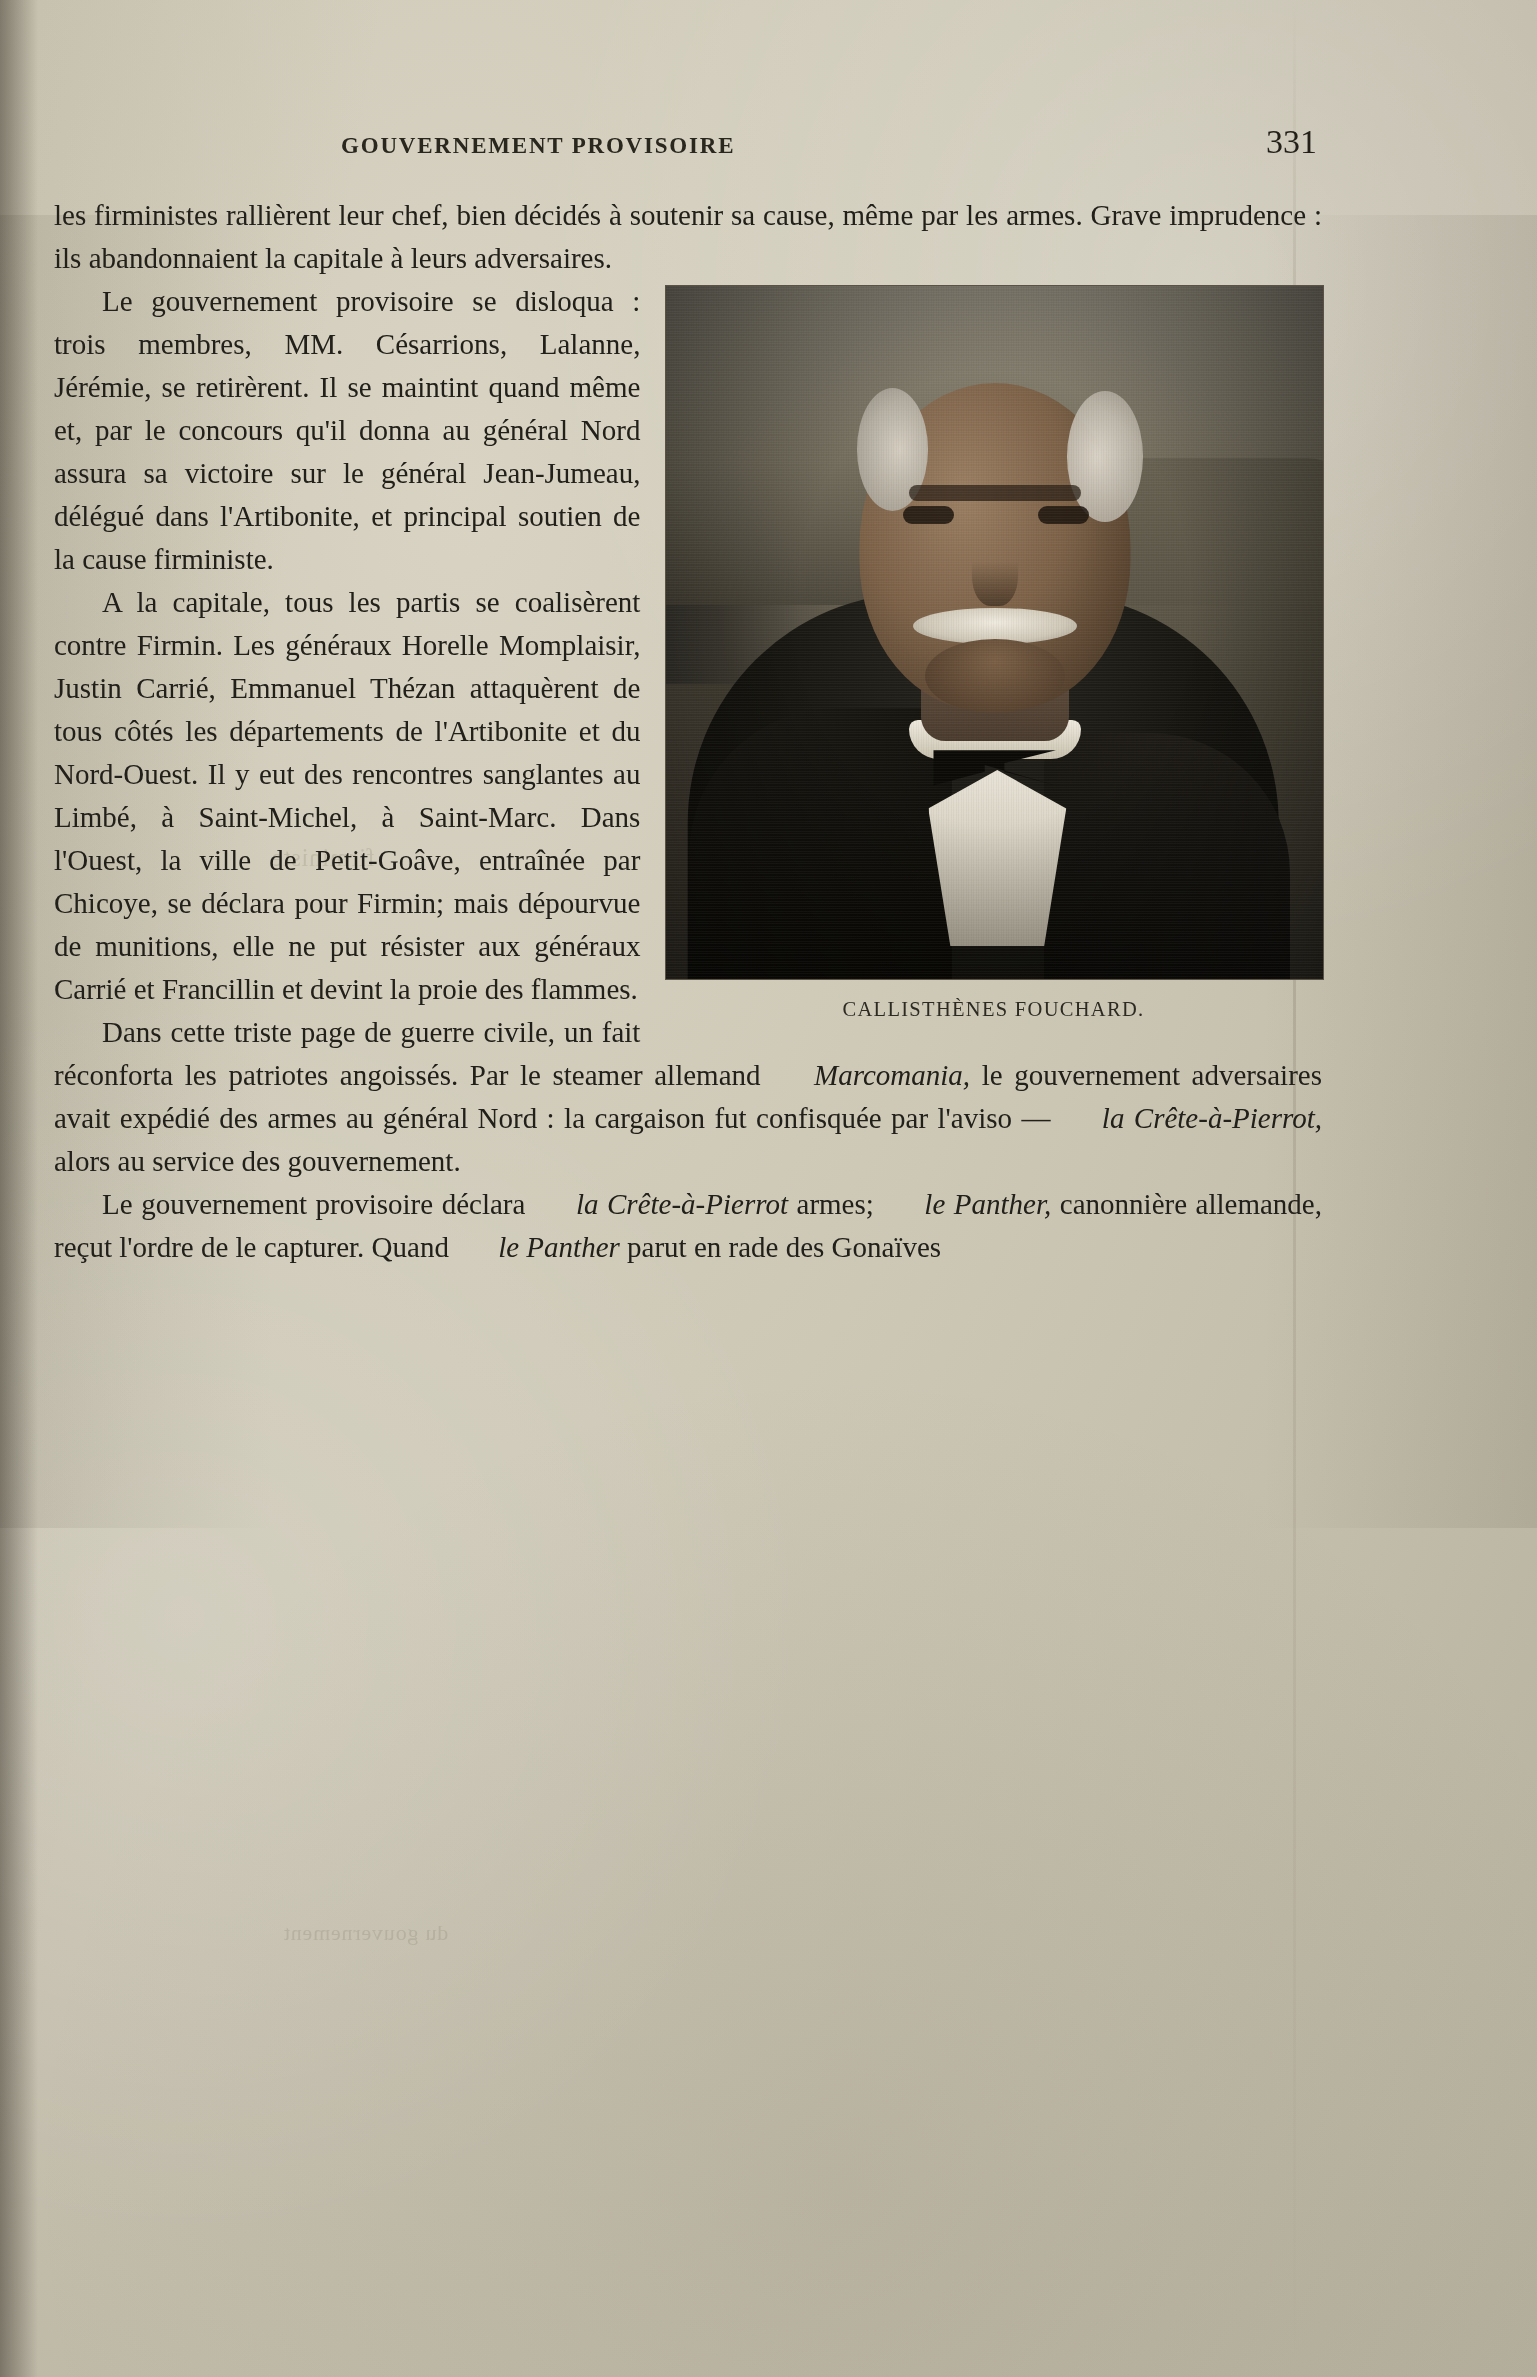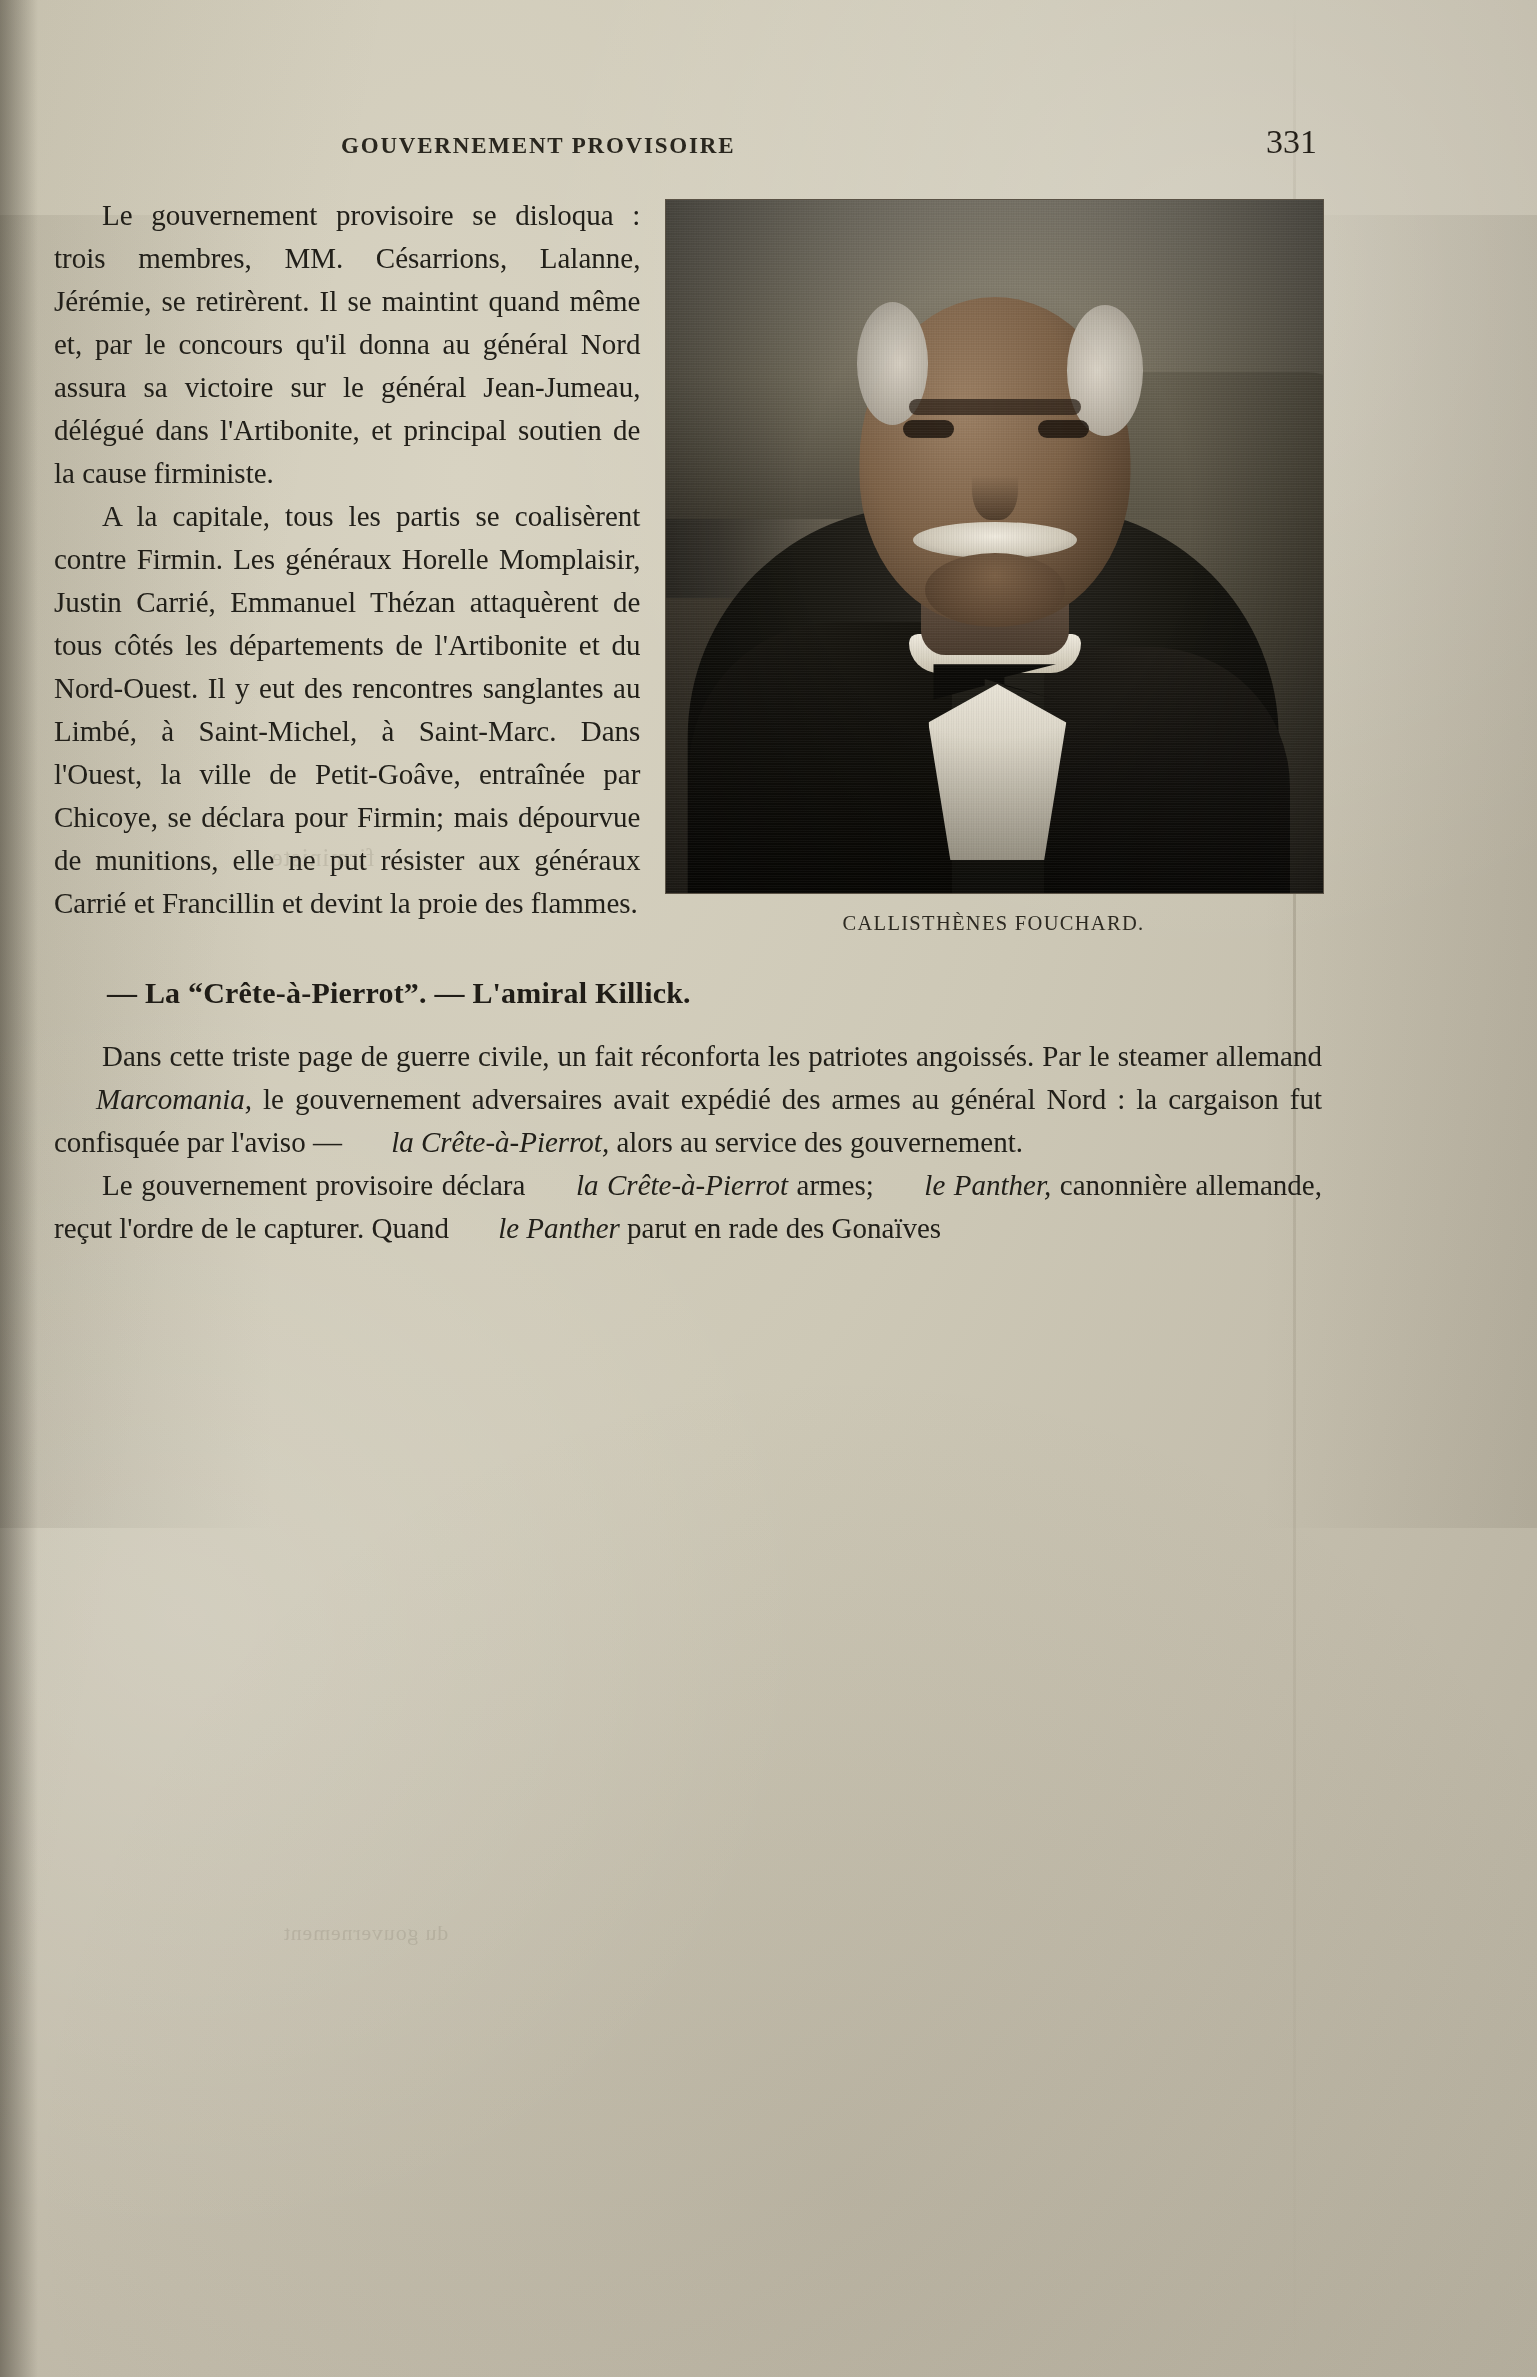--- a/index.html
+++ b/index.html
@@ -313,20 +313,21 @@
   <div id="band"></div>
   <div id="crease"></div>
 
   <div id="content">
 
     <div id="runhead">
       <span class="title">GOUVERNEMENT PROVISOIRE</span>
       <span class="folio">331</span>
     </div>
 
+    <p class="body">les firministes rallièrent leur chef, bien décidés à soutenir sa cause, même par les armes. Grave imprudence : ils abandonnaient la capitale à leurs adversaires.</p>
 
     <div id="figure">
       <div class="photo">
         <div class="ph-bg"></div>
         <div class="ph-wall"></div>
         <div class="ph-chair"></div>
         <div class="ph-chair2"></div>
         <div class="ph-body"></div>
         <div class="ph-shoulderL"></div>
         <div class="ph-shoulderR"></div>
@@ -346,26 +347,20 @@
         <div class="ph-vignette"></div>
         <div class="ph-grain"></div>
       </div>
       <div class="caption">CALLISTHÈNES FOUCHARD.</div>
     </div>
 
     <p class="body indent">Le gouvernement provisoire se disloqua : trois membres, MM. Césarrions, Lalanne, Jérémie, se retirèrent. Il se maintint quand même et, par le concours qu'il donna au général Nord assura sa victoire sur le général Jean-Jumeau, délégué dans l'Artibonite, et principal soutien de la cause firministe.</p>
 
     <p class="body indent">A la capitale, tous les partis se coalisèrent contre Firmin. Les généraux Horelle Momplaisir, Justin Carrié, Emmanuel Thézan attaquèrent de tous côtés les départements de l'Artibonite et du Nord-Ouest. Il y eut des rencontres sanglantes au Limbé, à Saint-Michel, à Saint-Marc. Dans l'Ouest, la ville de Petit-Goâve, entraînée par Chicoye, se déclara pour Firmin; mais dépourvue de munitions, elle ne put résister aux généraux Carrié et Francillin et devint la proie des flammes.</p>
 
-    <h2 class="section">
-      <span>—</span>
-      <span>La “Crête-à-Pierrot”.</span>
-      <span>—</span>
-      <span>L'amiral Killick.</span>
-    </h2>
 
     <p class="body indent">
       <span>Dans cette triste page de guerre civile, un fait réconforta les patriotes angoissés. Par le steamer allemand </span><span class="em">Marcomania,</span><span> le gouvernement adversaires avait expédié des armes au général Nord : la cargaison fut confisquée par l'aviso — </span><span class="em">la Crête-à-Pierrot,</span><span> alors au service des gouvernement.</span>
     </p>
 
     <p class="body indent">
       <span>Le gouvernement provisoire déclara </span><span class="em">la Crête-à-Pierrot</span><span> armes; </span><span class="em">le Panther,</span><span> canonnière allemande, reçut l'ordre de le capturer. Quand </span><span class="em">le Panther</span><span> parut en rade des Gonaïves</span>
     </p>
 
   </div>

